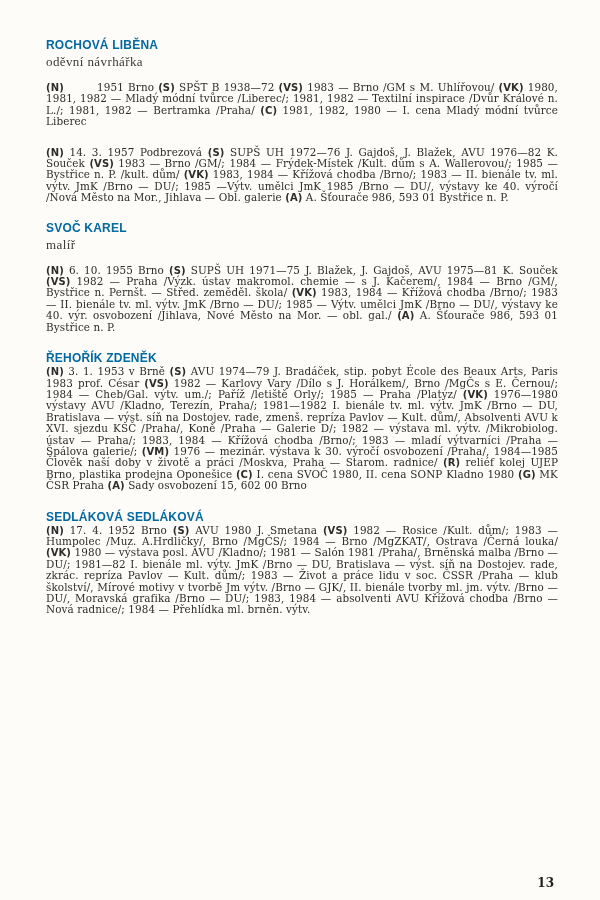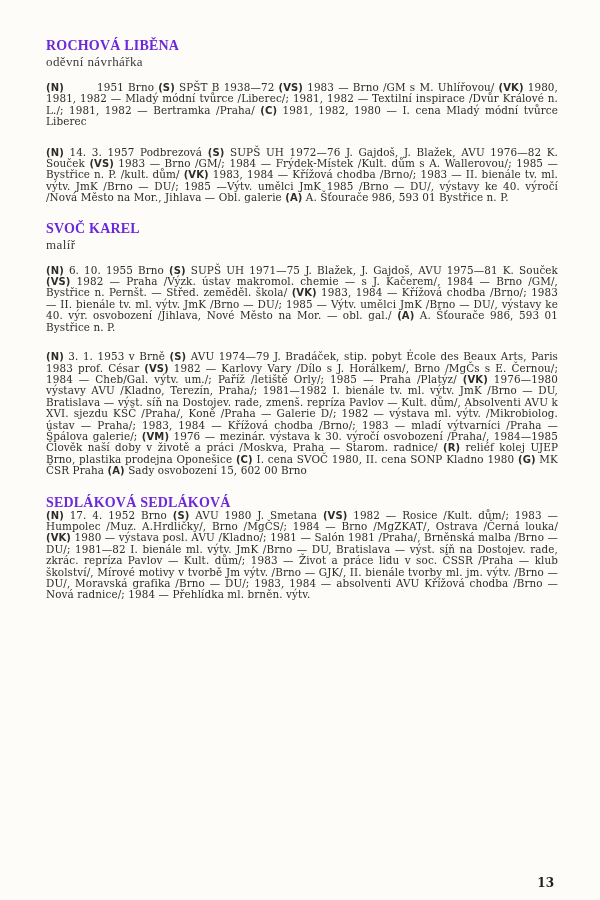--- a/index.html
+++ b/index.html
@@ -11,25 +11,25 @@
     position: relative;
     overflow: hidden;
   }
   .page {
     position: absolute;
     left: 46px; top: 38px;
     width: 512px;
   }
   .entry { margin-bottom: 0; }
   .name {
-    font-family: Liberation Serif, serif;
+    font-family: Liberation Sans, sans-serif;
     font-weight: bold;
-    font-size: 14px;
+    font-size: 12px;
     letter-spacing: 0.2px;
-    color: #6d28d9;
+    color: #0369a1;
     line-height: 15px;
   }
   .profession {
     font-family: Liberation Serif, serif;
     font-size: 13px;
     color: #3a3a3a;
     line-height: 17px;
     margin-bottom: 12px;
     letter-spacing: 0.4px;
   }
@@ -70,20 +70,21 @@
     <div class="bio" style="margin-bottom:17px"><b>(N)</b><span style="white-space: normal;"> 14. 3. 1957 Podbrezová </span><b>(S)</b><span style="white-space: normal;"> SUPŠ UH 1972—76 J. Gajdoš, J. Blažek, AVU 1976—82 K. Souček </span><b>(VS)</b><span style="white-space: normal;"> 1983 — Brno /GM/; 1984 — Frýdek-Místek /Kult. dům s A. Wallerovou/; 1985 — Bystřice n. P. /kult. dům/ </span><b>(VK)</b><span style="white-space: normal;"> 1983, 1984 — Křížová chodba /Brno/; 1983 — II. bienále tv. ml. výtv. JmK /Brno — DU/; 1985 —Výtv. umělci JmK 1985 /Brno — DU/, výstavy ke 40. výročí /Nová Město na Mor., Jihlava — Obl. galerie </span><b>(A)</b><span style="white-space: normal;"> A. Šťouračе 986, 593 01 Bystřice n. P.</span></div>
   </div>
 
   <div class="entry">
     <div class="name">SVOČ KAREL</div>
     <div class="profession">malíř</div>
     <div class="bio" style="margin-bottom:18px"><b>(N)</b><span style="white-space: normal;"> 6. 10. 1955 Brno </span><b>(S)</b><span style="white-space: normal;"> SUPŠ UH 1971—75 J. Blažek, J. Gajdoš, AVU 1975—81 K. Souček </span><b>(VS)</b><span style="white-space: normal;"> 1982 — Praha /Výzk. ústav makromol. chemie — s J. Kačerem/, 1984 — Brno /GM/, Bystřice n. Pernšt. — Střed. zeměděl. škola/ </span><b>(VK)</b><span style="white-space: normal;"> 1983, 1984 — Křížová chodba /Brno/; 1983 — II. bienále tv. ml. výtv. JmK /Brno — DU/; 1985 — Výtv. umělci JmK /Brno — DU/, výstavy ke 40. výr. osvobození /Jihlava, Nové Město na Mor. — obl. gal./ </span><b>(A)</b><span style="white-space: normal;"> A. Šťouračе 986, 593 01 Bystřice n. P.</span></div>
   </div>
 
   <div class="entry">
+    <div class="name">ŘEHOŘÍK ZDENĚK</div>
     <div class="bio" style="margin-bottom:18px"><b>(N)</b><span style="white-space: normal;"> 3. 1. 1953 v Brně </span><b>(S)</b><span style="white-space: normal;"> AVU 1974—79 J. Bradáček, stip. pobyt École des Beaux Arts, Paris 1983 prof. César </span><b>(VS)</b><span style="white-space: normal;"> 1982 — Karlovy Vary /Dílo s J. Horálkem/, Brno /MgČs s E. Černou/; 1984 — Cheb/Gal. výtv. um./; Paříž /letiště Orly/; 1985 — Praha /Platýz/ </span><b>(VK)</b><span style="white-space: normal;"> 1976—1980 výstavy AVU /Kladno, Terezín, Praha/; 1981—1982 I. bienále tv. ml. výtv. JmK /Brno — DU, Bratislava — výst. síň na Dostojev. rade, zmenš. repríza Pavlov — Kult. dům/, Absolventi AVU k XVI. sjezdu KSČ /Praha/, Koně /Praha — Galerie D/; 1982 — výstava ml. výtv. /Mikrobiolog. ústav — Praha/; 1983, 1984 — Křížová chodba /Brno/; 1983 — mladí výtvarníci /Praha — Špálova galerie/; </span><b>(VM)</b><span style="white-space: normal;"> 1976 — mezinár. výstava k 30. výročí osvobození /Praha/, 1984—1985 Člověk naší doby v životě a práci /Moskva, Praha — Starom. radnice/ </span><b>(R)</b><span style="white-space: normal;"> reliéf kolej UJEP Brno, plastika prodejna Oponešice </span><b>(C)</b><span style="white-space: normal;"> I. cena SVOČ 1980, II. cena SONP Kladno 1980 </span><b>(G)</b><span style="white-space: normal;"> MK ČSR Praha </span><b>(A)</b><span style="white-space: normal;"> Sady osvobození 15, 602 00 Brno</span></div>
   </div>
 
   <div class="entry">
     <div class="name">SEDLÁKOVÁ SEDLÁKOVÁ</div>
     <div class="bio"><b>(N)</b><span style="white-space: normal;"> 17. 4. 1952 Brno </span><b>(S)</b><span style="white-space: normal;"> AVU 1980 J. Smetana </span><b>(VS)</b><span style="white-space: normal;"> 1982 — Rosice /Kult. dům/; 1983 — Humpolec /Muz. A.Hrdličky/, Brno /MgČS/; 1984 — Brno /MgZKAT/, Ostrava /Černá louka/ </span><b>(VK)</b><span style="white-space: normal;"> 1980 — výstava posl. AVU /Kladno/; 1981 — Salón 1981 /Praha/, Brněnská malba /Brno — DU/; 1981—82 I. bienále ml. výtv. JmK /Brno — DU, Bratislava — výst. síň na Dostojev. rade, zkrác. repríza Pavlov — Kult. dům/; 1983 — Život a práce lidu v soc. ČSSR /Praha — klub školství/, Mírové motivy v tvorbě Jm výtv. /Brno — GJK/, II. bienále tvorby ml. jm. výtv. /Brno — DU/, Moravská grafika /Brno — DU/; 1983, 1984 — absolventi AVU Křížová chodba /Brno — Nová radnice/; 1984 — Přehlídka ml. brněn. výtv.</span></div>
   </div>
 
 </div>
 

